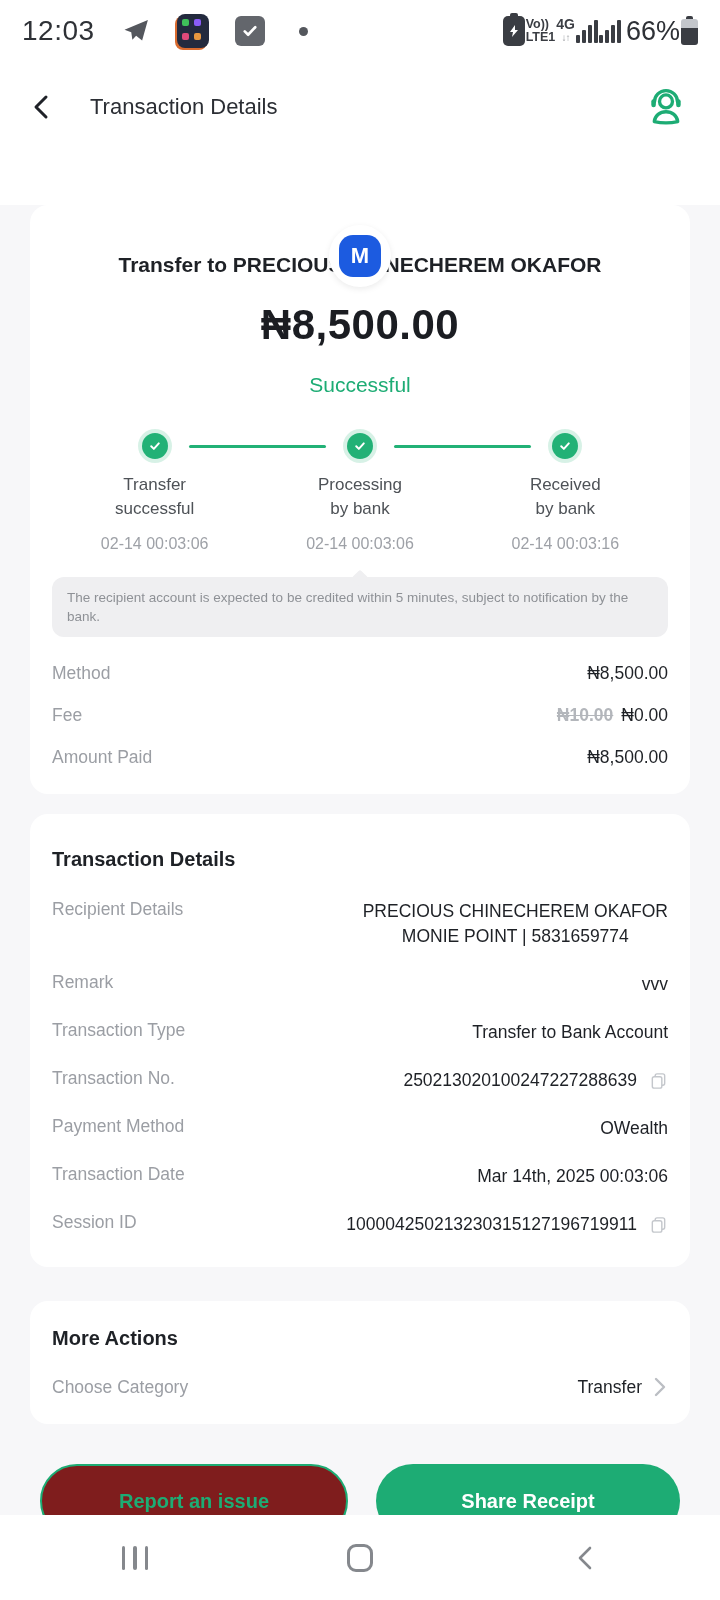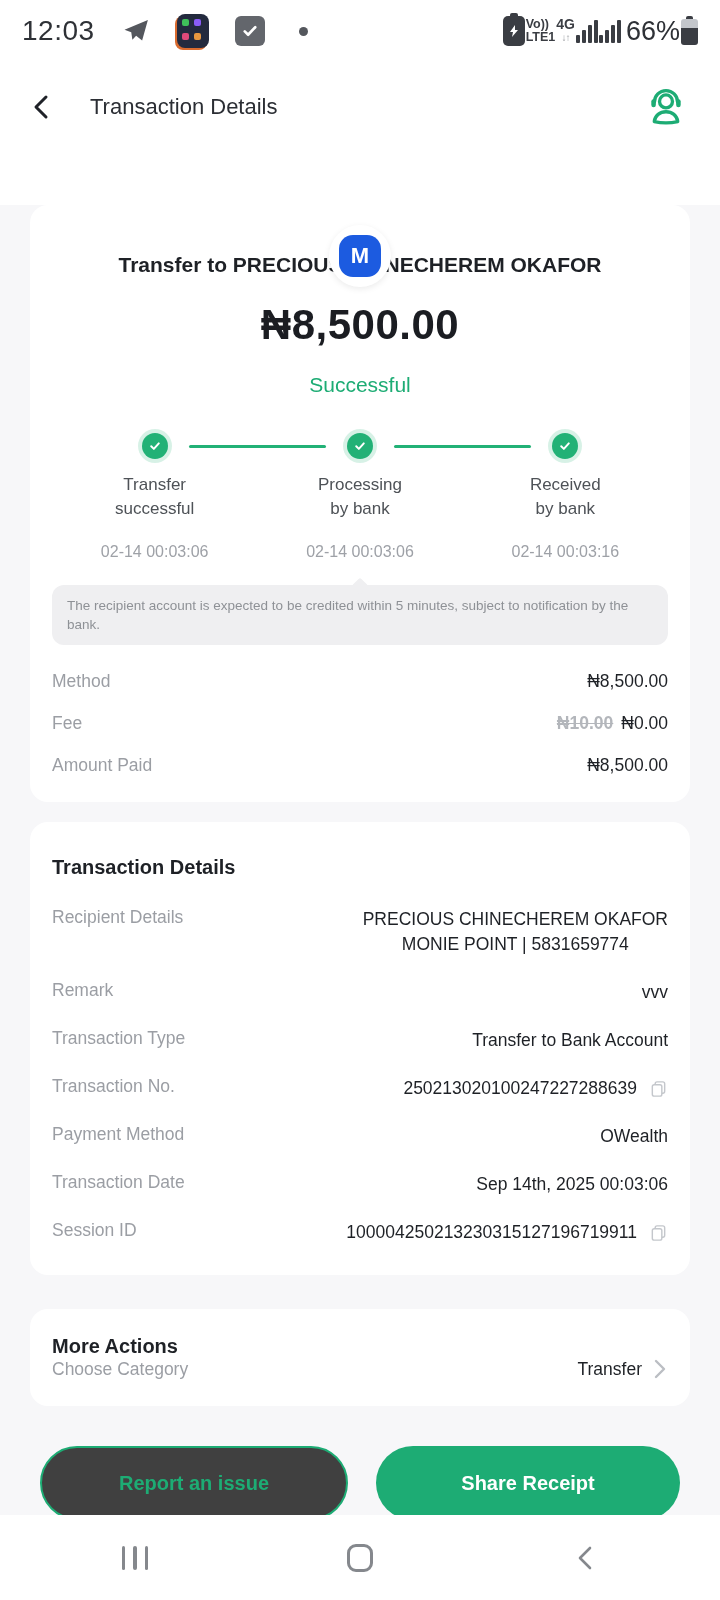--- a/index.html
+++ b/index.html
@@ -54,21 +54,21 @@
   .step-circles .cell { flex:1; display:flex; justify-content:center; }
   .check-circle { width:26px; height:26px; border-radius:50%; background:#22B176; display:flex; align-items:center; justify-content:center;
     box-shadow:0 0 0 4px rgba(34,177,118,.18); }
   .connector { position:absolute; top:12px; height:2.5px; background:#22B176; border-radius:2px; }
   .connector.c1 { left:calc(16.66% + 34px); width:calc(33.34% - 68px); }
   .connector.c2 { left:calc(50% + 34px);    width:calc(33.34% - 68px); }
   .step-labels, .step-times { display:flex; }
   .step-labels .cell, .step-times .cell { flex:1; text-align:center; }
   .step-labels { margin-top:12px; }
   .step-labels .cell { font-size:17px; color:#4E5257; line-height:24px; white-space:pre-line; }
-  .step-times { margin-top:22px; }
+  .step-times { margin-top:14px; }
   .step-times .cell { font-size:16px; color:#9EA1A7; }
   .notice { position:relative; margin-top:24px; background:#EFEFF1; border-radius:12px; padding:11px 15px;
     font-size:13.5px; line-height:19px; color:#8E9196; }
   .notice:before { content:""; position:absolute; top:-5px; left:calc(50% - 6px); width:12px; height:12px; background:#EFEFF1; transform:rotate(45deg); border-radius:2px; }
   .amt-rows { margin-top:26px; }
   .amt-row { display:flex; justify-content:space-between; align-items:baseline; margin-bottom:21px; font-size:17.5px; }
   .amt-row:last-child { margin-bottom:0; }
   .row-label { color:#9B9EA4; }
   .row-value { color:#1E2126; }
   .strike { color:#B3B6BB; text-decoration:line-through; margin-right:8px;font-weight:bold; }
@@ -76,27 +76,27 @@
   .card2 { margin-top:20px; padding:34px 22px 30px; }
   .card-title { font-size:20px; font-weight:bold; color:#1E2126; }
   .detail-rows { margin-top:28px; }
   .detail-row { display:flex; justify-content:space-between; align-items:flex-start; margin-bottom:23px; font-size:17.5px; }
   .detail-row:last-child { margin-bottom:0; }
   .detail-row .row-value { text-align:center; white-space:pre-line; line-height:25px; }
   .value-wrap { display:flex; align-items:center; gap:12px; }
   .copy-btn { display:flex; align-items:center; cursor:pointer; }
   
   .card3 { margin-top:34px; padding:26px 22px 26px; }
-  .ma-row { display:flex; justify-content:space-between; align-items:center; font-size:17.5px; cursor:pointer;text-align:right; }
+  .ma-row { display:flex; justify-content:space-between; align-items:center; margin-top:26px; font-size:17.5px; cursor:pointer;text-align:right; }
   .ma-right { display:flex; align-items:center; gap:10px; }
   
   .btn-row { display:flex; gap:28px; margin-top:40px; padding:0 10px; }
   .btn { flex:1; height:74px; border-radius:37px; display:flex; align-items:center; justify-content:center;
     font-size:20px; font-weight:bold; cursor:pointer; }
-  .btn-outline { background:#404040; border:2px solid #1DAC74; color:#1DAC74; }
+  .btn-outline { background:#7f1d1d; border:2px solid #1DAC74; color:#1DAC74; }
   .btn-fill { background:#1DAC74; border:none; color:#fff; }
   
   .nav-bar { position:absolute; left:0; bottom:0; width:720px; height:85px; background:#fff;
     display:flex; align-items:center; padding:0 95px; justify-content:space-between; }
   .nav-btn { width:80px; height:60px; display:flex; align-items:center; justify-content:center; cursor:pointer; }
   .recents { display:flex; gap:8px; }
   .recents i { display:block; width:3.5px; height:24px; background:#85888D; border-radius:2px; }
   .home-sq { width:26px; height:28px; border:3px solid #85888D; border-radius:9px; }
 </style>
 </head>
@@ -279,21 +279,21 @@
               </svg>
           </span>
         </span>
       </div>
       <div class="detail-row">
         <span class="row-label">Payment Method</span>
         <span class="row-value">OWealth</span>
       </div>
       <div class="detail-row">
         <span class="row-label">Transaction Date</span>
-        <span class="row-value">Sep 14th, 2025 00:03:06</span>
+        <span class="row-value">Mar 14th, 2025 00:03:06</span>
       </div>
       <div class="detail-row">
         <span class="row-label">Session ID</span>
         <span class="value-wrap">
           <span class="row-value">100004250213230315127196719911</span>
           <span class="copy-btn">
             <svg width="19" height="19" viewBox="0 0 20 20">
                 <rect x="6.5" y="3" width="10" height="12" rx="2" stroke="#C4C7CC" stroke-width="1.5" fill="#fff"></rect>
                 <rect x="3.5" y="6" width="10" height="12" rx="2" stroke="#C4C7CC" stroke-width="1.5" fill="#fff"></rect>
               </svg>

